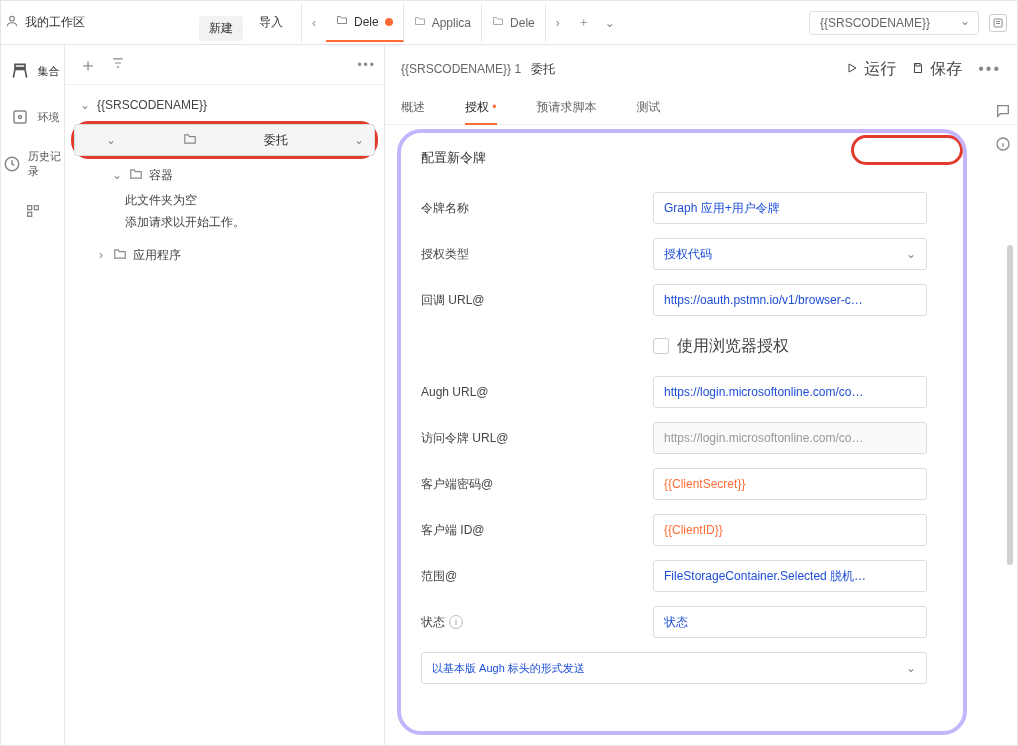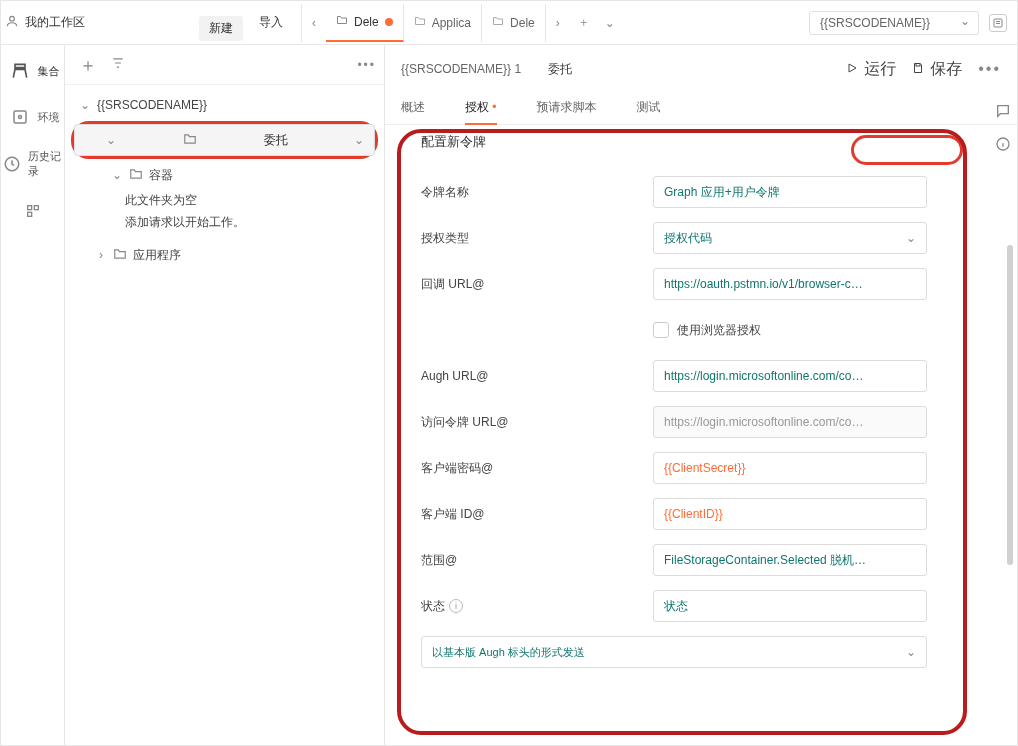--- a/index.html
+++ b/index.html
@@ -38,47 +38,47 @@
     .node.l1 { padding-left:14px; }
     .node.l2 { padding-left:30px; }
     .node.l3 { padding-left:46px; }
     .node.sel { background:#f5f5f5; color:#222; }
     .node .folder { color:#888; }
     .empty-msg { padding-left:60px; line-height:22px; color:#444; font-size:12px; }
     .highlight-red { border:3px solid #e23b2e; border-radius:22px; }
     .hl-node-wrap { margin:2px 6px; border-radius:18px; }
     
     .content { flex:1; display:flex; flex-direction:column; min-width:0; position:relative; }
-    .breadcrumb { display:flex; align-items:center; height:48px; padding:0 16px; gap:27px; }
+    .breadcrumb { display:flex; align-items:center; height:48px; padding:0 16px; gap:10px; }
     .breadcrumb .crumb { color:#666; font-size:12px; }
     .breadcrumb .crumb.cur { color:#333; }
     .breadcrumb .actions { margin-left:auto; display:flex; align-items:center; gap:16px; }
     .act-item { display:flex; align-items:center; gap:6px; font-size:16px; color:#444; cursor:pointer; }
     .doc-tabs { display:flex; align-items:flex-end; height:32px; padding:0 16px; gap:40px; border-bottom:1px solid #eee; font-size:12px; color:#666; }
     .doc-tab { padding-bottom:8px; cursor:pointer; position:relative; }
     .doc-tab.active { color:#222; }
     .doc-tab.active::after { content:""; position:absolute; left:0; right:0; bottom:-1px; height:2px; background:#ff6c37; }
     .tab-highlight { position:absolute; left:466px; top:90px; width:112px; height:30px; border:3px solid #e23b2e; border-radius:16px; pointer-events:none; }
     .notice { padding:10px 16px 4px; color:#444; font-size:12px; line-height:20px; max-width:560px; }
     .info-strip { position:absolute; right:0; top:46px; bottom:0; width:28px; display:flex; flex-direction:column; align-items:center; padding-top:12px; gap:14px; color:#888; }
     .info-strip div { cursor:pointer; }
     
     .panel-wrap { margin:4px 50px 10px 12px; flex:1; min-height:0; }
-    .panel { border:4px solid #b91c1c; border-radius:24px; padding:0 28px 10px 20px; height:100%; overflow:hidden; position:relative; }
+    .panel { border:4px solid #c4b5fd; border-radius:24px; padding:16px 28px 10px 20px; height:100%; overflow:hidden; position:relative; }
     .panel .scroll { max-height:100%; overflow:auto; padding-right:8px; }
     .panel h3 { font-size:13px; font-weight:normal; color:#333; margin-bottom:18px; }
     .row { display:flex; align-items:center; min-height:46px; gap:12px; }
     .row .lab { width:220px; font-size:12px; color:#444; display:flex; align-items:center; gap:4px; }
     .row .fld { flex:1; }
-    .inp, .sel { width:100%; height:32px; border:1px solid #dcdcdc; border-radius:3px; padding:0 10px; font-size:12px; color:#0f766e; background:#fff; }
+    .inp, .sel { width:100%; height:32px; border:1px solid #dcdcdc; border-radius:3px; padding:0 10px; font-size:12px; color:#1d4ed8; background:#fff; }
     .sel { display:flex; align-items:center; justify-content:space-between; cursor:pointer; }
     .sel::after { content:"⌄"; color:#888; }
     .inp.ro { background:#fafafa; color:#999; }
     .inp.var { color:#ff6c37; }
-    .chk-wrap { display:flex; align-items:center; gap:8px; color:#444; font-size:12px; }
+    .chk-wrap { display:flex; align-items:center; gap:8px; color:#444; font-size:16px; }
     .chk { width:16px; height:16px; border:1px solid #ccc; border-radius:3px; cursor:pointer; }
     .helpq { width:14px; height:14px; border:1px solid #bbb; border-radius:50%; display:inline-flex; align-items:center; justify-content:center; font-size:9px; color:#999; }
     .right-scroll { position:absolute; right:4px; top:200px; width:6px; height:320px; background:#d0d0d0; border-radius:3px; }
   </style>
 </head>
 <body>
 
 <div class="app">
 
   <div class="topbar">

